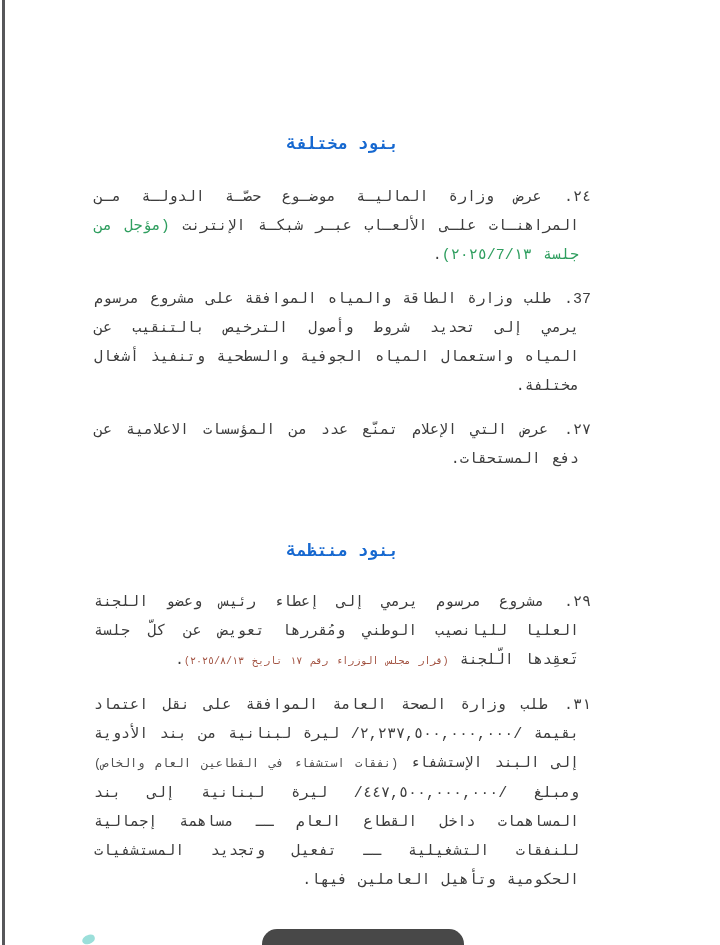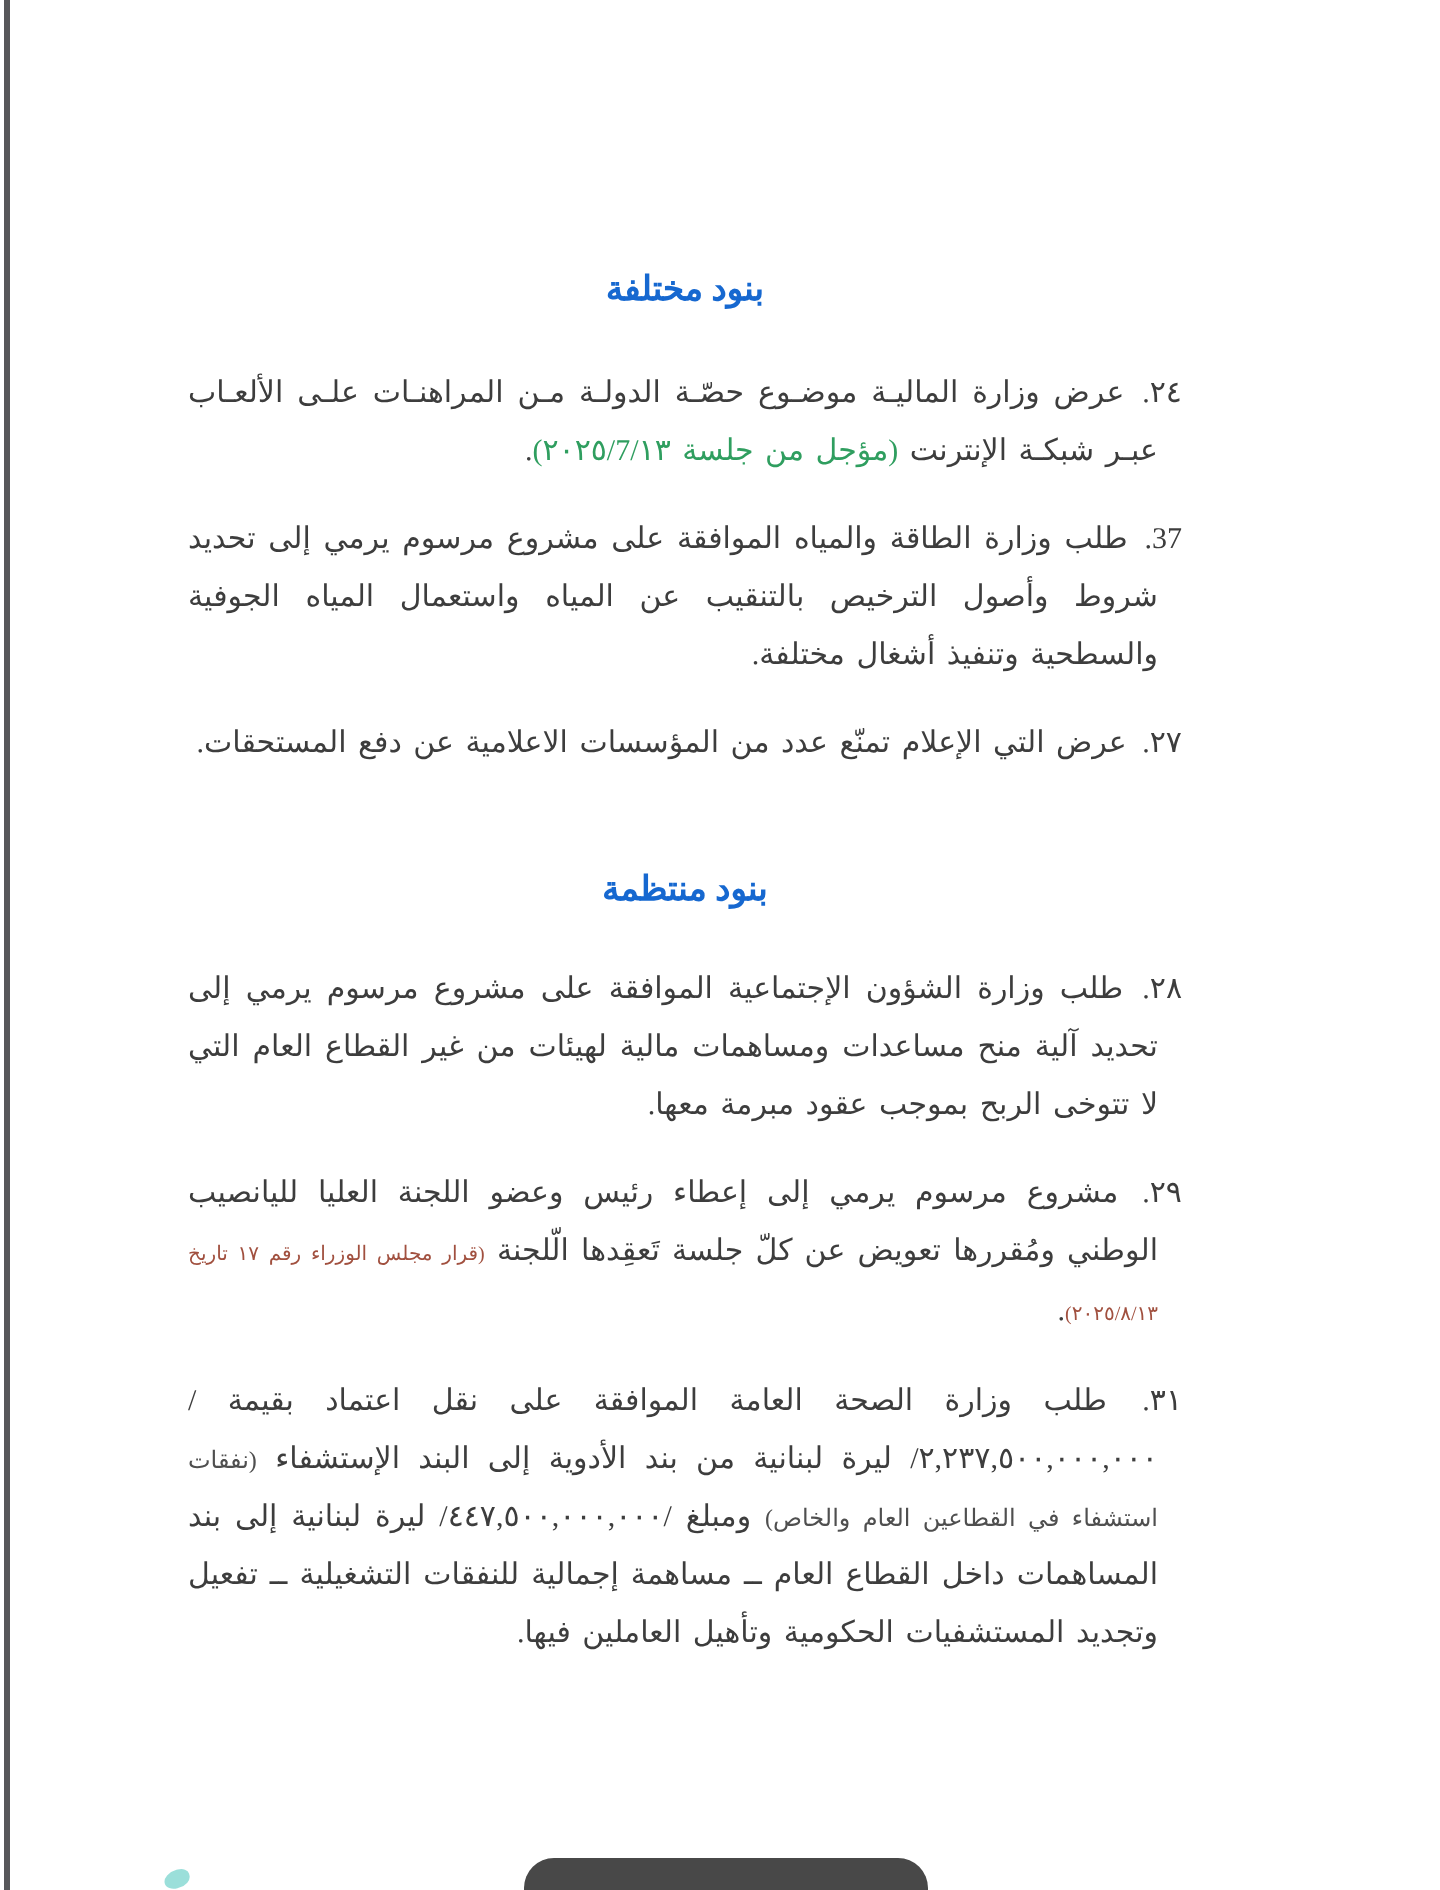--- a/index.html
+++ b/index.html
@@ -1,36 +1,36 @@
 <!DOCTYPE html>
 <html lang="ar" style="--heading-blue: #1668d0; --green-note: #2f9e5f; --red-note: #a1503f; --gray-note: #4f4f4f; --body-text: #3d3d3d; --pill-gray: #484848; --teal-mark: #8ad9d3; --edge-line: #57575a;"><head>
 <meta charset="utf-8">
 <style>
   html,body { margin:0; padding:0; background:#fff; }
   .page {
     position:relative; width:652px; height:945px; background:#ffffff;
-    overflow:hidden; font-family:Liberation Serif, serif;
+    overflow:hidden; font-family:Liberation Mono, monospace;
   }
   .left-edge-line {
     position:absolute; left:2px; top:0; width:3px; height:100%;
     background:var(--edge-line,#57575a);
   }
   .content {
     position:absolute; top:0; left:94px; right:61px;
     direction:rtl; unicode-bidi:plaintext;
     color:var(--body-text,#3d3d3d);
     font-size:15px; line-height:29px; text-align:justify;
   }
   .section-heading {
     color:var(--heading-blue,#1668d0);
     font-weight:bold; font-size:17px; line-height:24px;
     text-align:center; text-indent:0; padding:0;
   }
   .h-first  { margin:133px 0 26px 0; }
-  .h-second { margin:46px 0 24px 0; }
+  .h-second { margin:66px 0 24px 0; }
   .item {
     margin:0 0 15px 0;
     padding-right:12px; text-indent:-12px;
     word-spacing:2px;
   }
   .item .num { margin-left:2px; }
   .seg-green    { color:var(--green-note,#2f9e5f); }
   .seg-red-note { color:var(--red-note,#a1503f); font-size:10px; }
   .seg-gray-note{ color:var(--gray-note,#4f4f4f); font-size:12px; }
   .bottom-pill {
@@ -52,21 +52,20 @@
   <main class="content">
     <div class="section-heading h-first">بنود مختلفة</div>
     <div id="sec0">
         <p class="item"><span class="num">٢٤.</span> <span class="seg-normal">عرض وزارة الماليـة موضـوع حصّـة الدولـة مـن المراهنـات علـى الألعـاب عبـر شبكـة الإنترنت </span><span class="seg-green">(مؤجل من جلسة ٢٠٢٥/7/١٣)</span><span class="seg-normal">.</span></p>
         <p class="item"><span class="num">37.</span> <span class="seg-normal">طلب وزارة الطاقة والمياه الموافقة على مشروع مرسوم يرمي إلى تحديد شروط وأصول الترخيص بالتنقيب عن المياه واستعمال المياه الجوفية والسطحية وتنفيذ أشغال مختلفة.</span></p>
         <p class="item"><span class="num">٢٧.</span> <span class="seg-normal">عرض التي الإعلام تمنّع عدد من المؤسسات الاعلامية عن دفع المستحقات.</span></p>
       </div>
 
     <div class="section-heading h-second">بنود منتظمة</div>
     <div id="sec1">
-        <p class="item"><span class="num">٢٨.</span> <span class="seg-normal">طلب وزارة الشؤون الإجتماعية الموافقة على مشروع مرسوم يرمي إلى تحديد آلية منح مساعدات ومساهمات مالية لهيئات من غير القطاع العام التي لا تتوخى الربح بموجب عقود مبرمة معها.</span></p>
         <p class="item"><span class="num">٢٩.</span> <span class="seg-normal">مشروع مرسوم يرمي إلى إعطاء رئيس وعضو اللجنة العليا لليانصيب الوطني ومُقررها تعويض عن كلّ جلسة تَعقِدها الّلجنة </span><span class="seg-red-note">(قرار مجلس الوزراء رقم ١٧ تاريخ ٢٠٢٥/٨/١٣)</span><span class="seg-normal">.</span></p>
         <p class="item"><span class="num">٣١.</span> <span class="seg-normal">طلب وزارة الصحة العامة الموافقة على نقل اعتماد بقيمة /٢,٢٣٧,٥٠٠,٠٠٠,٠٠٠/ ليرة لبنانية من بند الأدوية إلى البند الإستشفاء </span><span class="seg-gray-note">(نفقات استشفاء في القطاعين العام والخاص)</span><span class="seg-normal"> ومبلغ /٤٤٧,٥٠٠,٠٠٠,٠٠٠/ ليرة لبنانية إلى بند المساهمات داخل القطاع العام ــ مساهمة إجمالية للنفقات التشغيلية ــ تفعيل وتجديد المستشفيات الحكومية وتأهيل العاملين فيها.</span></p>
       </div>
   </main>
 
   <div class="bottom-pill"></div>
   <div class="teal-mark"></div>
 </div>
 
 </body></html>

